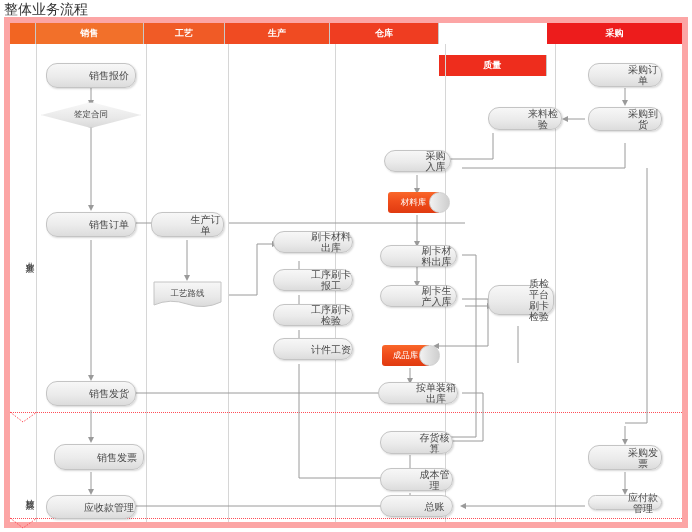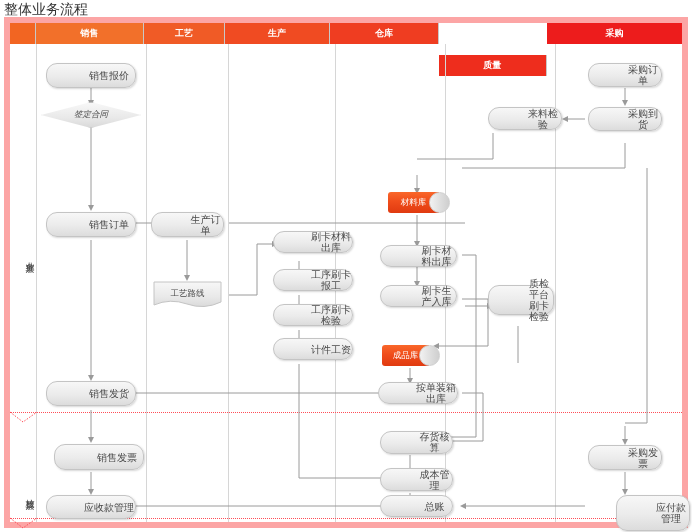--- a/index.html
+++ b/index.html
@@ -331,21 +331,21 @@
       <polygon points="615,472 612,466 618,466"></polygon>
 
       <path d="M 575 483 L 455 483"></path>
       <polygon points="450,483 456,480 456,486"></polygon>
 
       <path d="M 637 145 L 637 400 L 615 400"></path>
     </svg>
 
     <div class="node" style="left:36px; top:40px; width:90px; height:25px;">销售报价</div>
 
-    <div class="diamond" style="left:31px; top:79px; width:100px; height:26px;font-style:italic;">
+    <div class="diamond" style="left:31px; top:79px; width:100px; height:26px;">
       <div class="dshape"></div>
       <div class="dtext">签定合同</div>
     </div>
 
     <div class="node" style="left:36px; top:189px; width:90px; height:25px;">销售订单</div>
 
     <div class="node" style="left:36px; top:358px; width:90px; height:25px;">销售发货</div>
 
     <div class="node" style="left:36px; top:421px; width:90px; height:26px;margin-left:8px;">销售发票</div>
 
@@ -365,52 +365,53 @@
         <path d="M 3 1 L 70 1 L 70 21 Q 53 29 36 23 Q 19 17 3 24 Z" fill="url(#docgrad)" stroke="#c4c4c4" stroke-width="1"></path>
       </svg>
       <div class="dtext">工艺路线</div>
     </div>
 
     <div class="node" style="left:263px; top:208px; width:80px; height:22px;">刷卡材料出库</div>
     <div class="node" style="left:263px; top:246px; width:80px; height:22px;">工序刷卡报工</div>
     <div class="node" style="left:263px; top:281px; width:80px; height:22px;">工序刷卡检验</div>
     <div class="node" style="left:263px; top:315px; width:80px; height:22px;">计件工资</div>
 
+    <div class="node" style="left:374px; top:127px; width:67px; height:22px;">采购入库</div>
 
     <div class="cyl" style="left:378px; top:169px; width:62px; height:21px;">
       <div class="cyl-body"></div>
       <div class="cyl-cap"></div>
       <div class="cyl-text">材料库</div>
     </div>
 
     <div class="node" style="left:370px; top:222px; width:77px; height:22px;">刷卡材料出库</div>
 
     <div class="node" style="left:370px; top:262px; width:77px; height:22px;">刷卡生产入库</div>
 
     <div class="cyl" style="left:372px; top:322px; width:58px; height:21px;">
       <div class="cyl-body"></div>
       <div class="cyl-cap"></div>
       <div class="cyl-text">成品库</div>
     </div>
 
     <div class="node" style="left:368px; top:359px; width:80px; height:22px;">按单装箱出库</div>
 
-    <div class="node" style="left:370px; top:408px; width:73px; height:23px;font-family:Liberation Mono, monospace;">存货核算</div>
+    <div class="node" style="left:370px; top:408px; width:73px; height:23px;">存货核算</div>
 
     <div class="node" style="left:370px; top:445px; width:73px; height:23px;">成本管理</div>
 
     <div class="node" style="left:370px; top:472px; width:73px; height:22px;">总账</div>
 
     <div class="node" style="left:478px; top:84px; width:74px; height:23px;">来料检验</div>
 
     <div class="node" style="left:478px; top:262px; width:66px; height:30px;">质检平台
 刷卡检验</div>
 
     <div class="node" style="left:578px; top:40px; width:74px; height:24px;">采购订单</div>
 
     <div class="node" style="left:578px; top:84px; width:74px; height:24px;">采购到货</div>
 
     <div class="node" style="left:578px; top:422px; width:74px; height:25px;">采购发票</div>
 
-    <div class="node" style="left:578px; top:472px; width:74px; height:36px;margin-left:28px;">应付款管理</div>
+    <div class="node" style="left:578px; top:472px; width:74px; height:15px;">应付款管理</div>
 
   </div>
 </div>
 
 </body></html>

